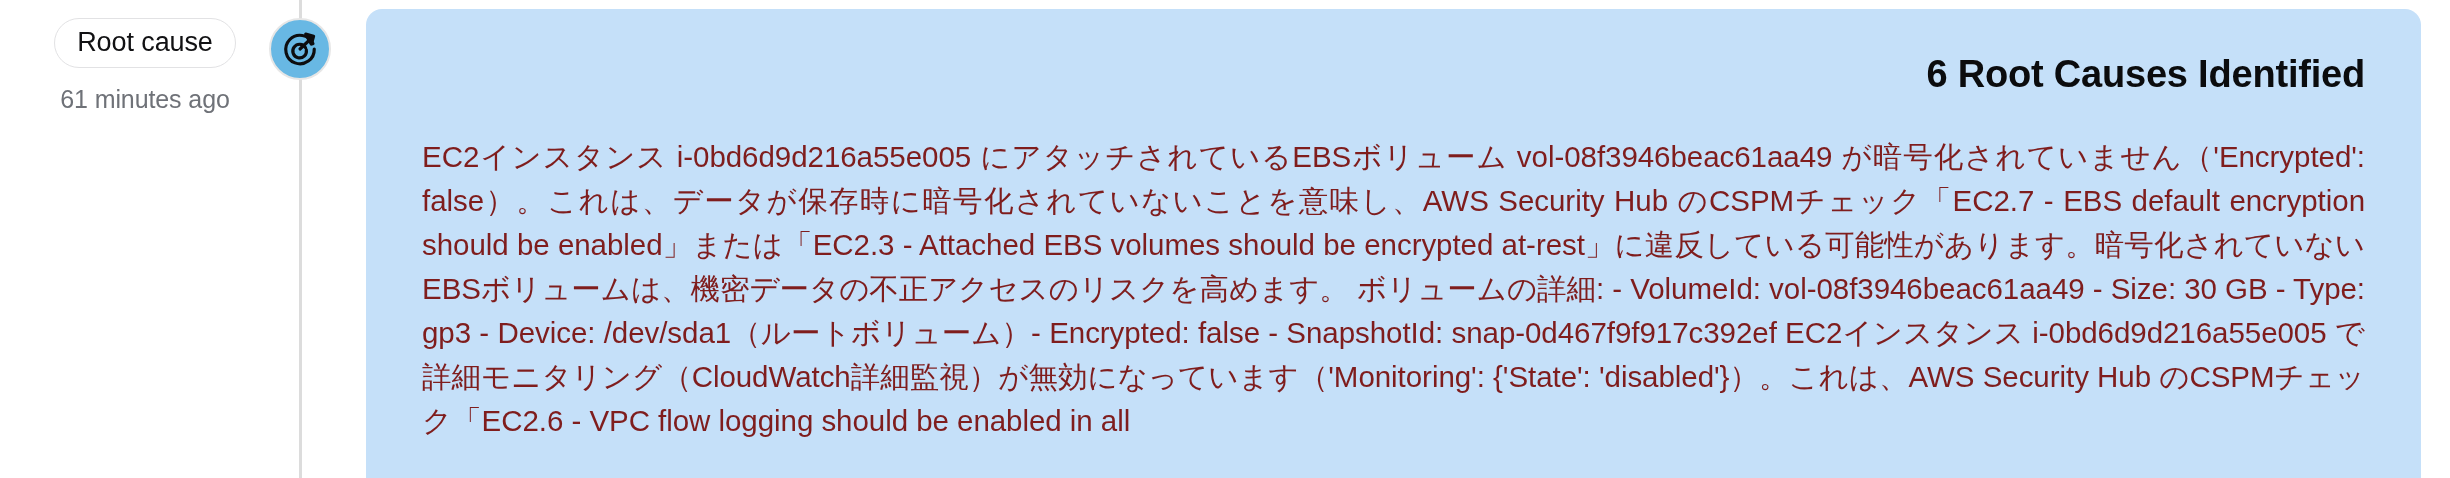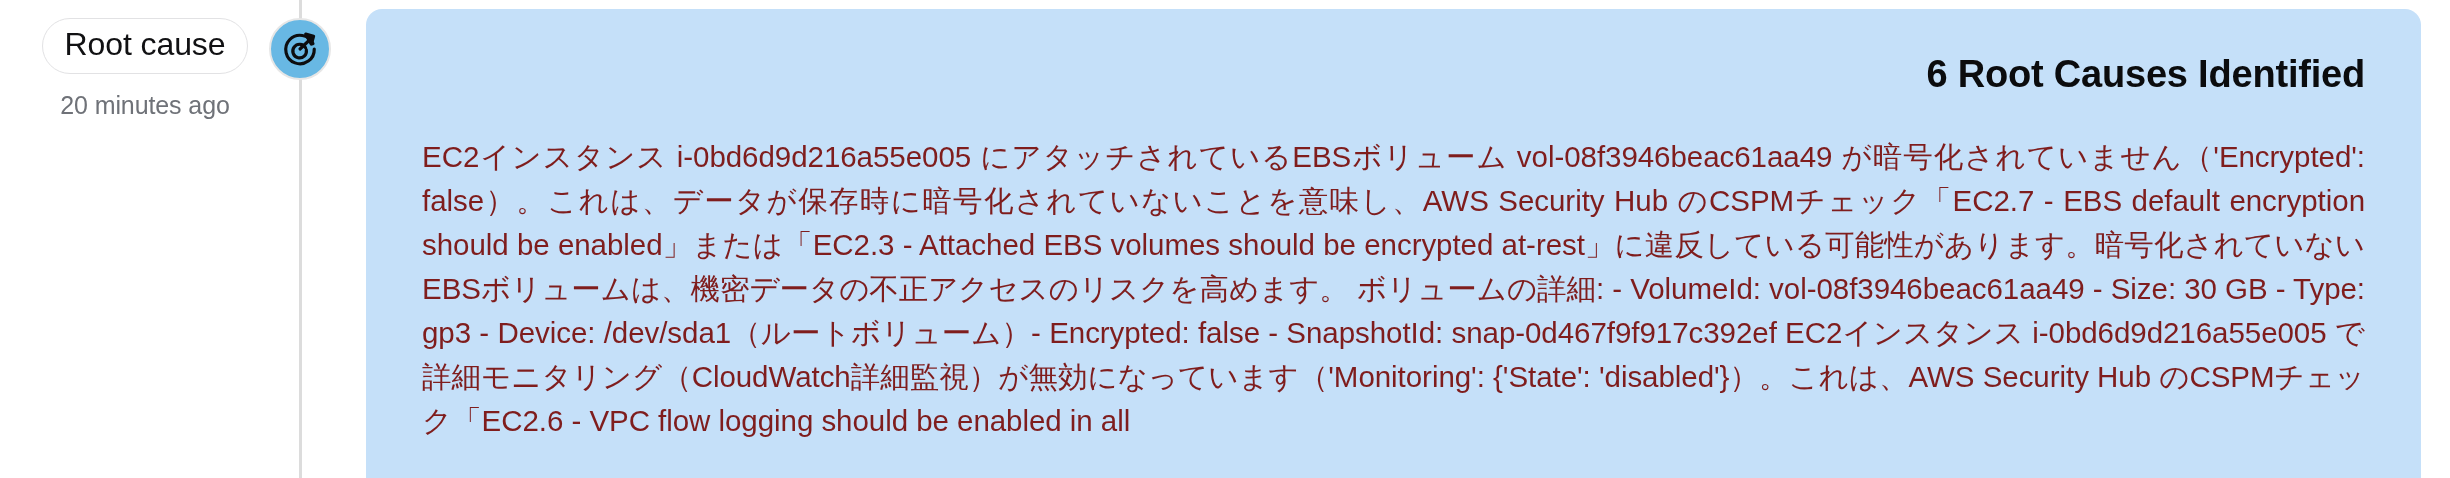--- a/index.html
+++ b/index.html
@@ -49,21 +49,21 @@
     text-align: center;
   }
 
   .pill {
     display: inline-block;
     padding: 9px 22px 11px;
     border: 1.5px solid #e2e2e4;
     border-radius: 999px;
     background: #ffffff;
     color: #111113;
-    font-size: 32px;
+    font-size: 27px;
     line-height: 1.05;
     letter-spacing: -0.1px;
     white-space: nowrap;
     cursor: pointer;
   }
 
   .timestamp {
     margin-top: 16px;
     color: #6f7278;
     font-size: 25px;
@@ -139,21 +139,21 @@
 <body>
 
 <div class="screen">
 
   <div class="timeline-rail">
 
     <div class="rail-line"></div>
 
     <div class="meta-block">
       <div class="pill">Root cause</div>
-      <div class="timestamp">20 minutes ago</div>
+      <div class="timestamp">61 minutes ago</div>
     </div>
 
     <div class="node-icon">
       <span>
         <svg width="38" height="38" viewBox="0 0 24 24" fill="none" stroke="#0d0d0f" stroke-width="2" stroke-linecap="round" stroke-linejoin="round">
           <path d="M20.2 8.6A9 9 0 1 0 21 12"></path>
           <path d="M15.5 11.2A4.3 4.3 0 1 0 16 12.6"></path>
           <path d="M12 12 L19.2 5.2"></path>
           <path d="M15.6 2.6 L20.6 3.9 L19.2 8.9 Z" fill="#0d0d0f"></path>
         </svg>

